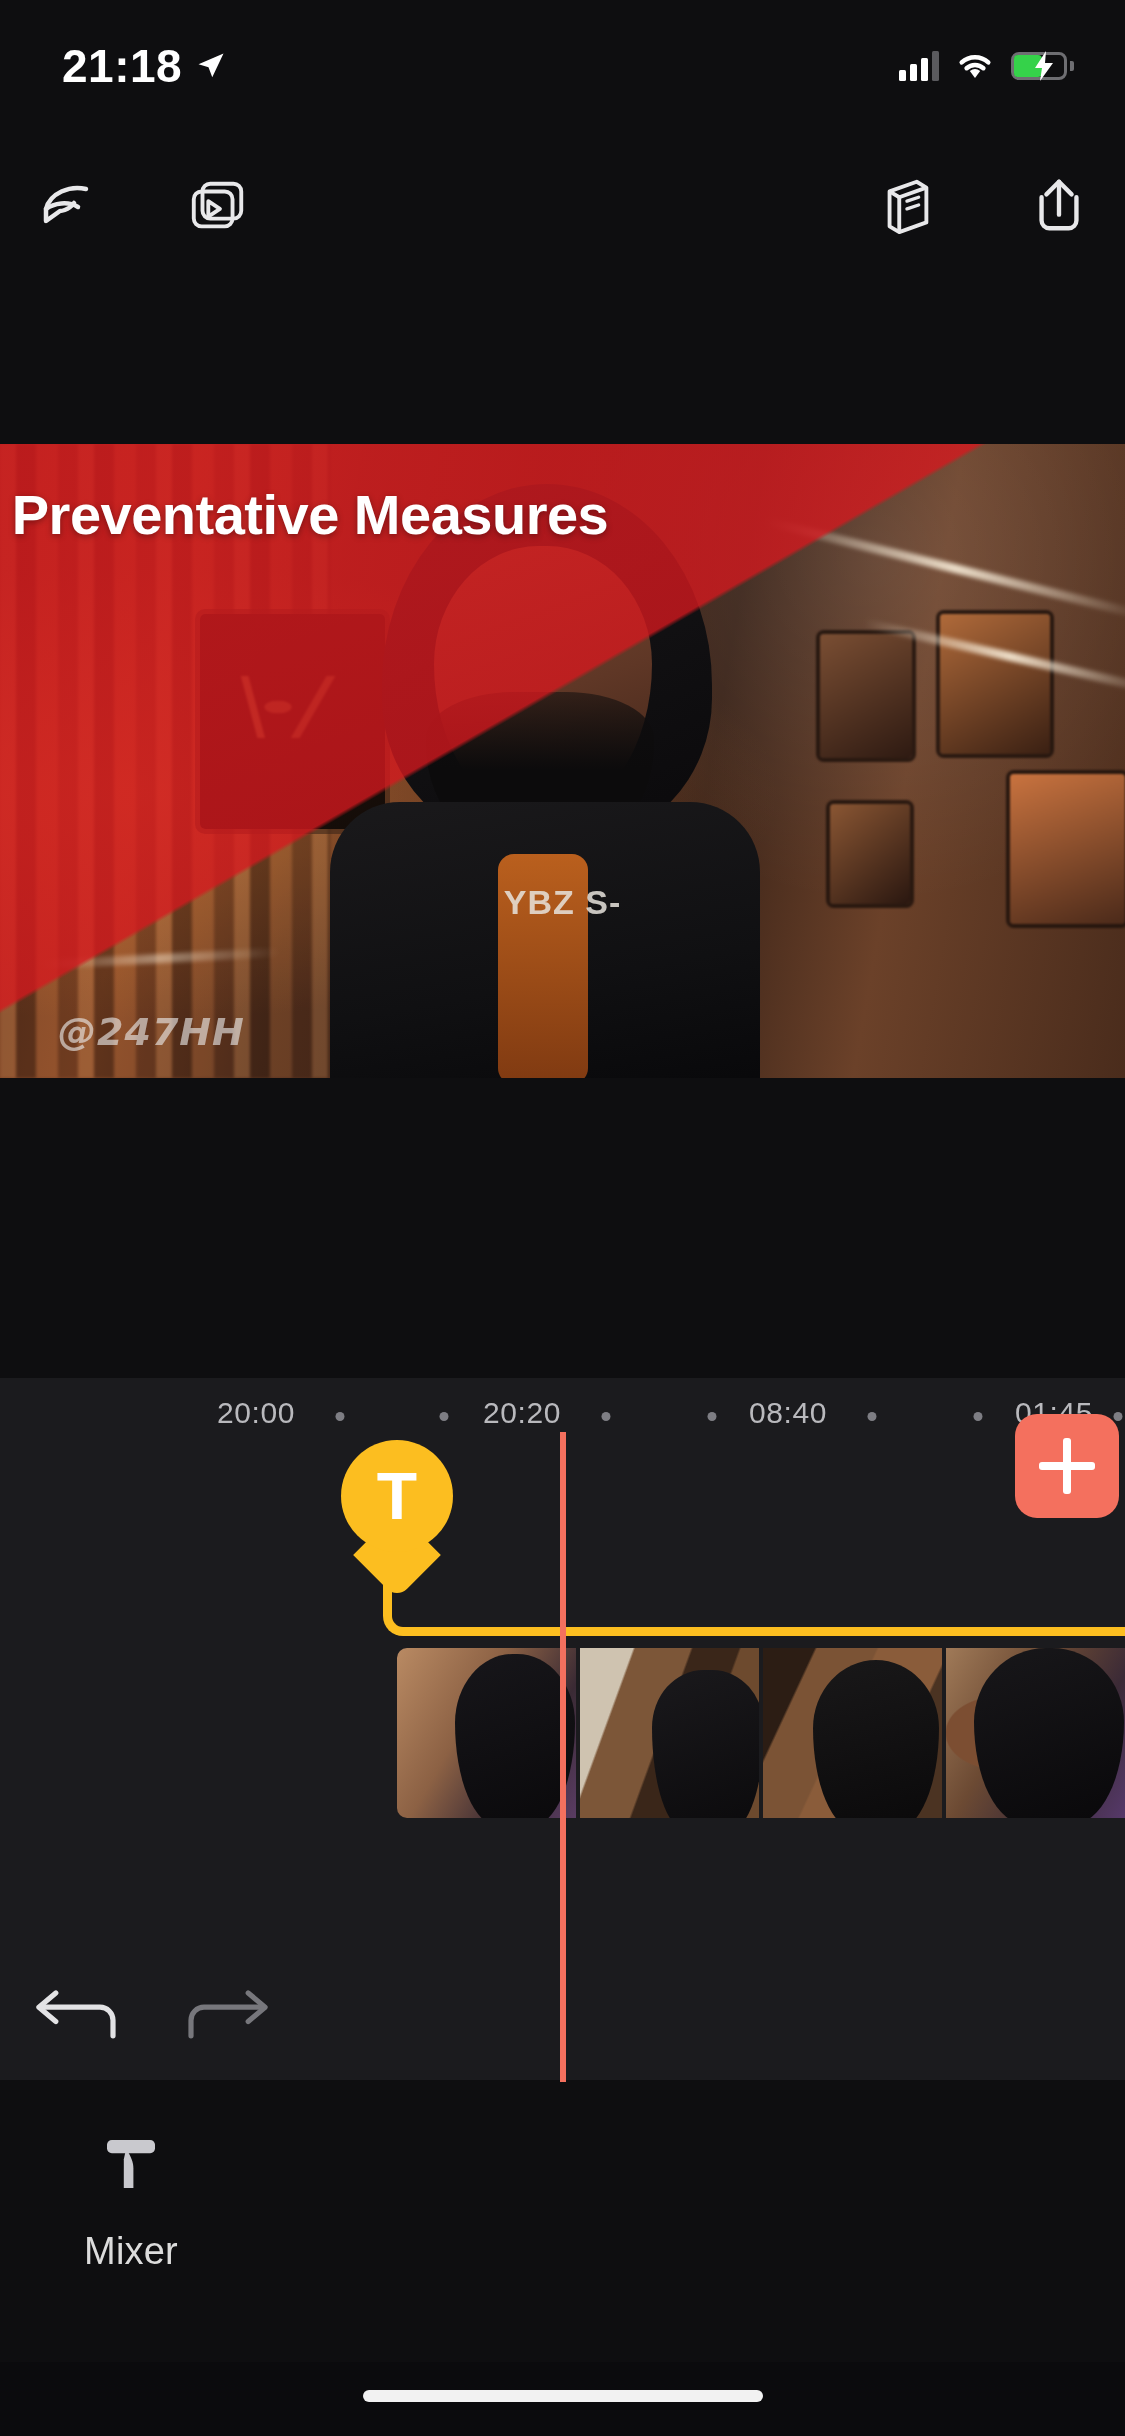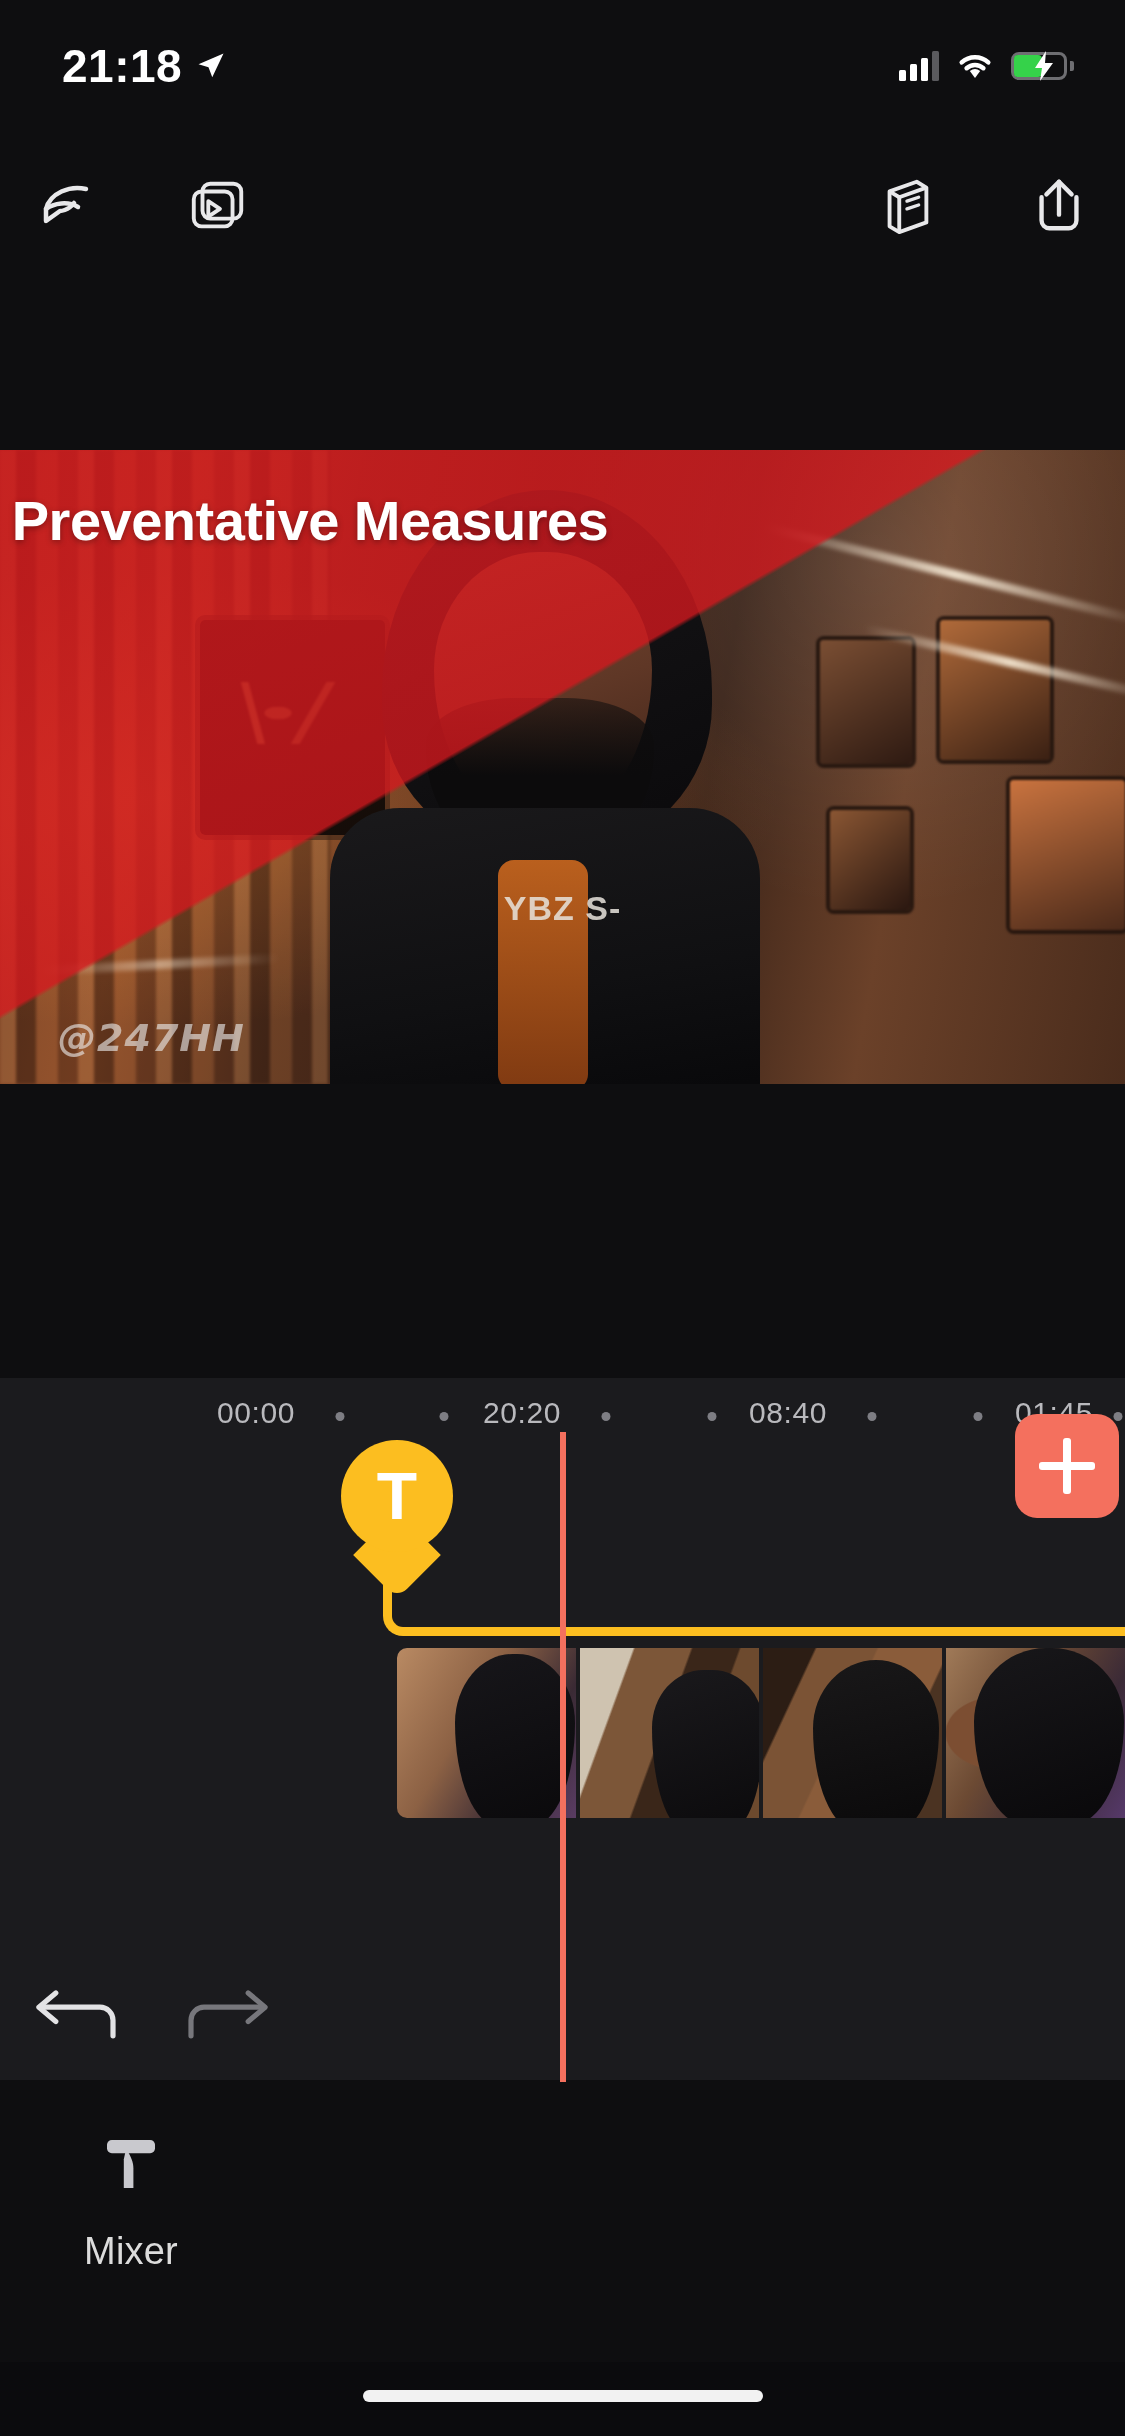--- a/index.html
+++ b/index.html
@@ -71,21 +71,21 @@
   .tb-media{ left:172px; }
   .tb-book{ right:172px; }
   .tb-share{ right:20px; }
 
   
   .preview-wrap{
     position:absolute; top:278px; left:0; width:1125px; height:1100px;
     background:#0e0e10;
   }
   .video-frame{
-    position:absolute; top:172px; left:0; width:1125px; height:634px;
+    position:absolute; top:166px; left:0; width:1125px; height:634px;
     overflow:hidden;
     background:#701a75;
   }
   .video-bg{
     position:absolute; inset:0;
     background:
       radial-gradient(circle at 78% 18%, rgba(255,255,255,0.10) 0%, rgba(0,0,0,0) 34%),
       radial-gradient(ellipse at 12% 55%, rgba(212,122,56,0.55) 0%, rgba(0,0,0,0) 46%),
       linear-gradient(100deg,#6d3a22 0%,#8a4a28 16%,#5c3420 30%,#49281a 46%,#3a2318 62%,#6b4129 78%,#4a2c1c 100%);
   }
@@ -467,21 +467,21 @@
           <path d="M38 6 L48 6 L48 16" stroke="#cfcfcf" stroke-width="4" fill="none" stroke-linecap="round" stroke-linejoin="round"></path>
           <path d="M18 50 L8 50 L8 40" stroke="#cfcfcf" stroke-width="4" fill="none" stroke-linecap="round" stroke-linejoin="round"></path>
           <path d="M38 50 L48 50 L48 40" stroke="#cfcfcf" stroke-width="4" fill="none" stroke-linecap="round" stroke-linejoin="round"></path>
         </svg>
       </div>
     </div>
   </div>
 
   <div class="timeline">
     <div class="ruler">
-      <span class="ruler-item" style="left:256px">00:00</span>
+      <span class="ruler-item" style="left:256px">20:00</span>
       <span class="ruler-dot" style="left:340px"></span>
       <span class="ruler-dot" style="left:444px"></span>
       <span class="ruler-item" style="left:522px">20:20</span>
       <span class="ruler-dot" style="left:606px"></span>
       <span class="ruler-dot" style="left:712px"></span>
       <span class="ruler-item" style="left:788px">08:40</span>
       <span class="ruler-dot" style="left:872px"></span>
       <span class="ruler-dot" style="left:978px"></span>
       <span class="ruler-item" style="left:1054px">01:45</span>
       <span class="ruler-dot" style="left:1118px"></span>

